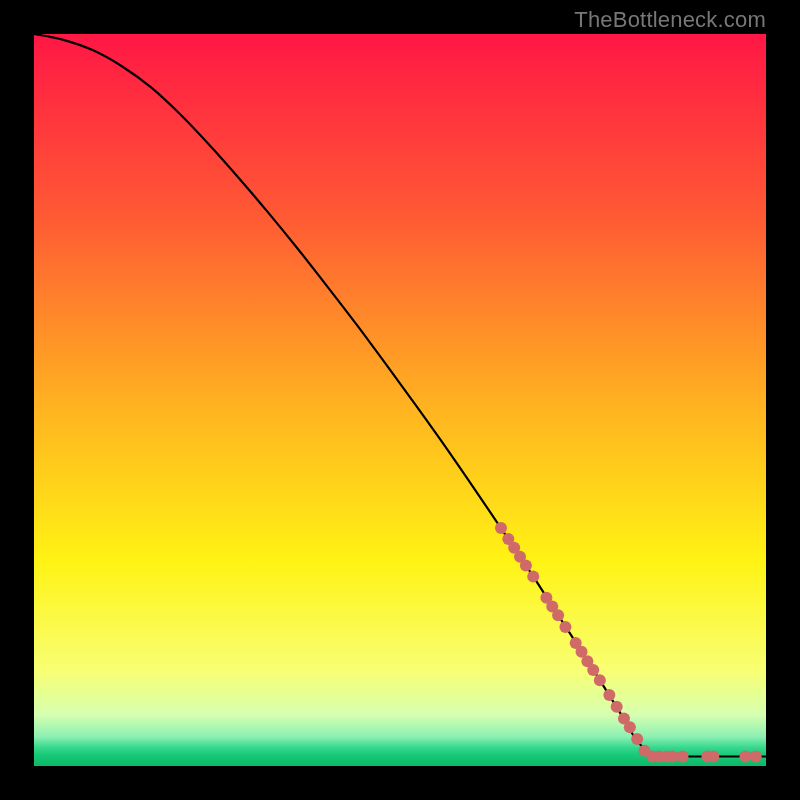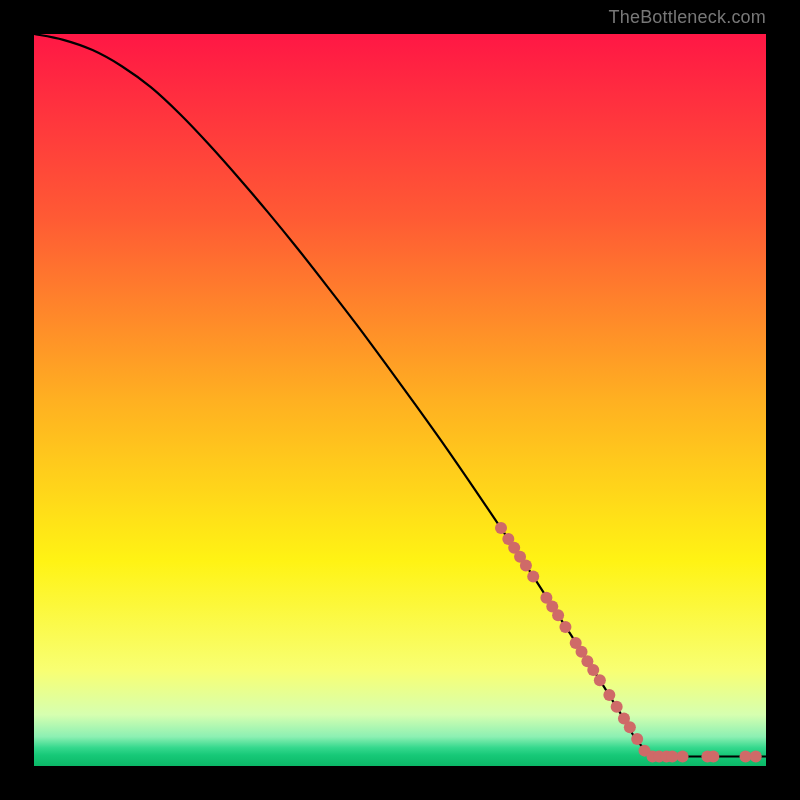--- a/index.html
+++ b/index.html
@@ -31,21 +31,21 @@
   }
   .curve-svg, .dots-svg {
     position: absolute;
     inset: 0;
   }
   .watermark {
     position: absolute;
     top: 7px;
     right: 34px;
     color: #777;
-    font-size: 18px;
+    font-size: 22px;
     font-weight: 500;
     letter-spacing: 0.2px;
     text-align: center;
   }
 </style>
 </head>
 <body>
 
 <div class="stage">
   <div class="watermark">TheBottleneck.com</div>

